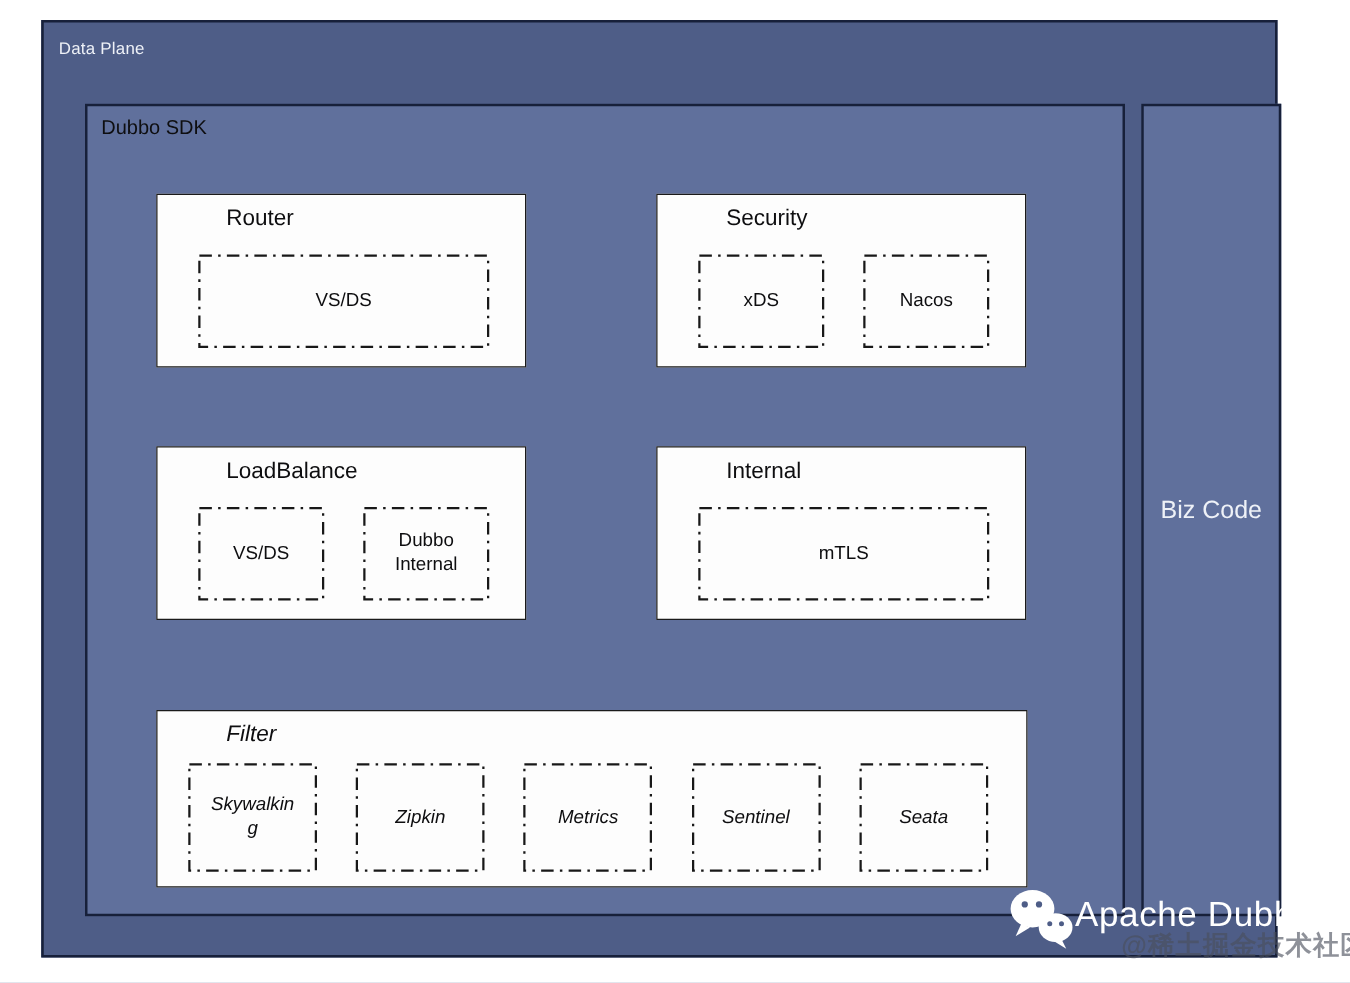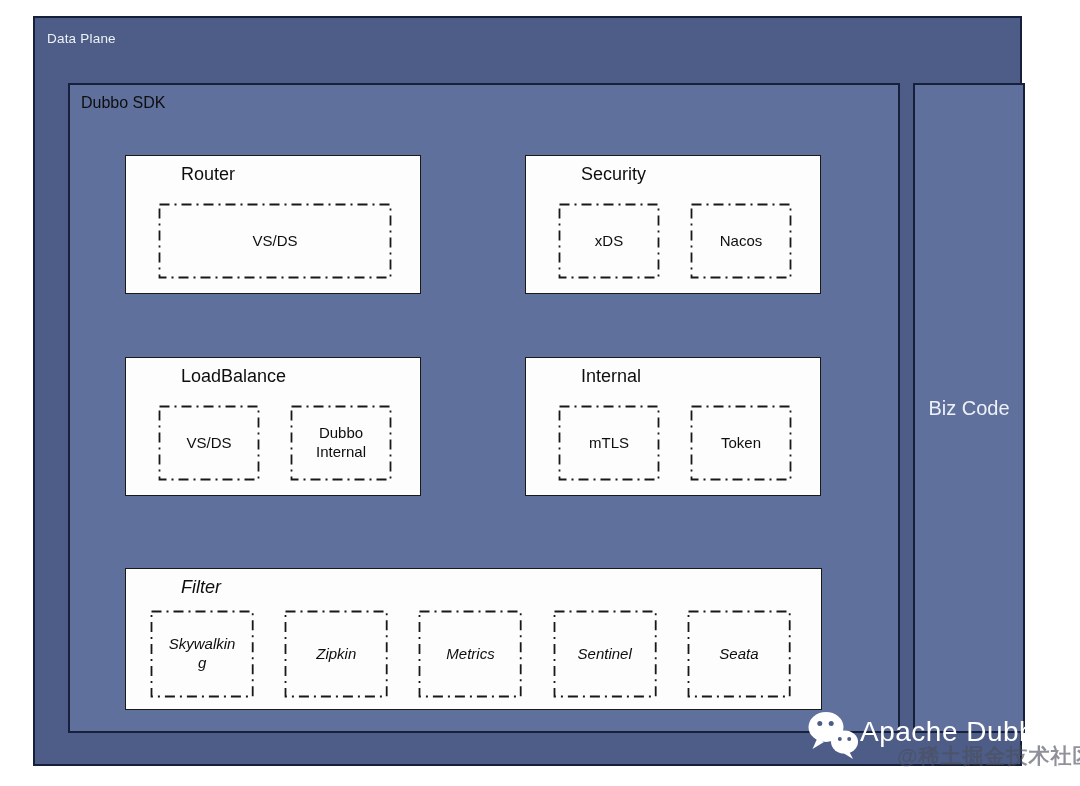--- a/index.html
+++ b/index.html
@@ -56,21 +56,21 @@
   .slot-3{left:455px;top:272px;width:296px;height:139px;}
   .slot-4{left:55px;top:483px;width:697px;height:142px;font-style:italic;}
   .section-title{
     position:absolute;left:12px;top:8px;
     font-size:18px;color:var(--dark-text);margin-left:43px;
   }
   .item-row{
     position:absolute;left:32px;right:28px;bottom:14px;height:76px;
     display:flex;gap:30px;
   }
-  .slot-4 .item-row{left:24px;right:30px;bottom:11px;height:88px;justify-content:flex-end;}
+  .slot-4 .item-row{left:24px;right:30px;bottom:11px;height:88px;}
   .item{
     position:relative;flex:1;
     display:flex;align-items:center;justify-content:center;
     text-align:center;font-size:15px;color:var(--dark-text);
     padding:0 8px;box-sizing:border-box;line-height:1.25;
   }
   .slot-4 .item span{max-width:70px;overflow-wrap:anywhere;}
   svg.dash{position:absolute;inset:0;width:100%;height:100%;pointer-events:none;}
   svg.dash rect{
     fill:none;stroke:#181818;stroke-width:1.8;
@@ -148,26 +148,20 @@
             </div>
   </div>
           <div class="section slot-3">
     <div class="section-title">Internal</div>
     <div class="item-row">
               <div class="item">
                 <svg class="dash">
                   <rect></rect>
                 </svg>
                 <span>mTLS</span>
-              </div>
-              <div class="item">
-                <svg class="dash">
-                  <rect></rect>
-                </svg>
-                <span>Token</span>
               </div>
             </div>
   </div>
           <div class="section slot-4">
     <div class="section-title">Filter</div>
     <div class="item-row">
               <div class="item">
                 <svg class="dash">
                   <rect></rect>
                 </svg>

